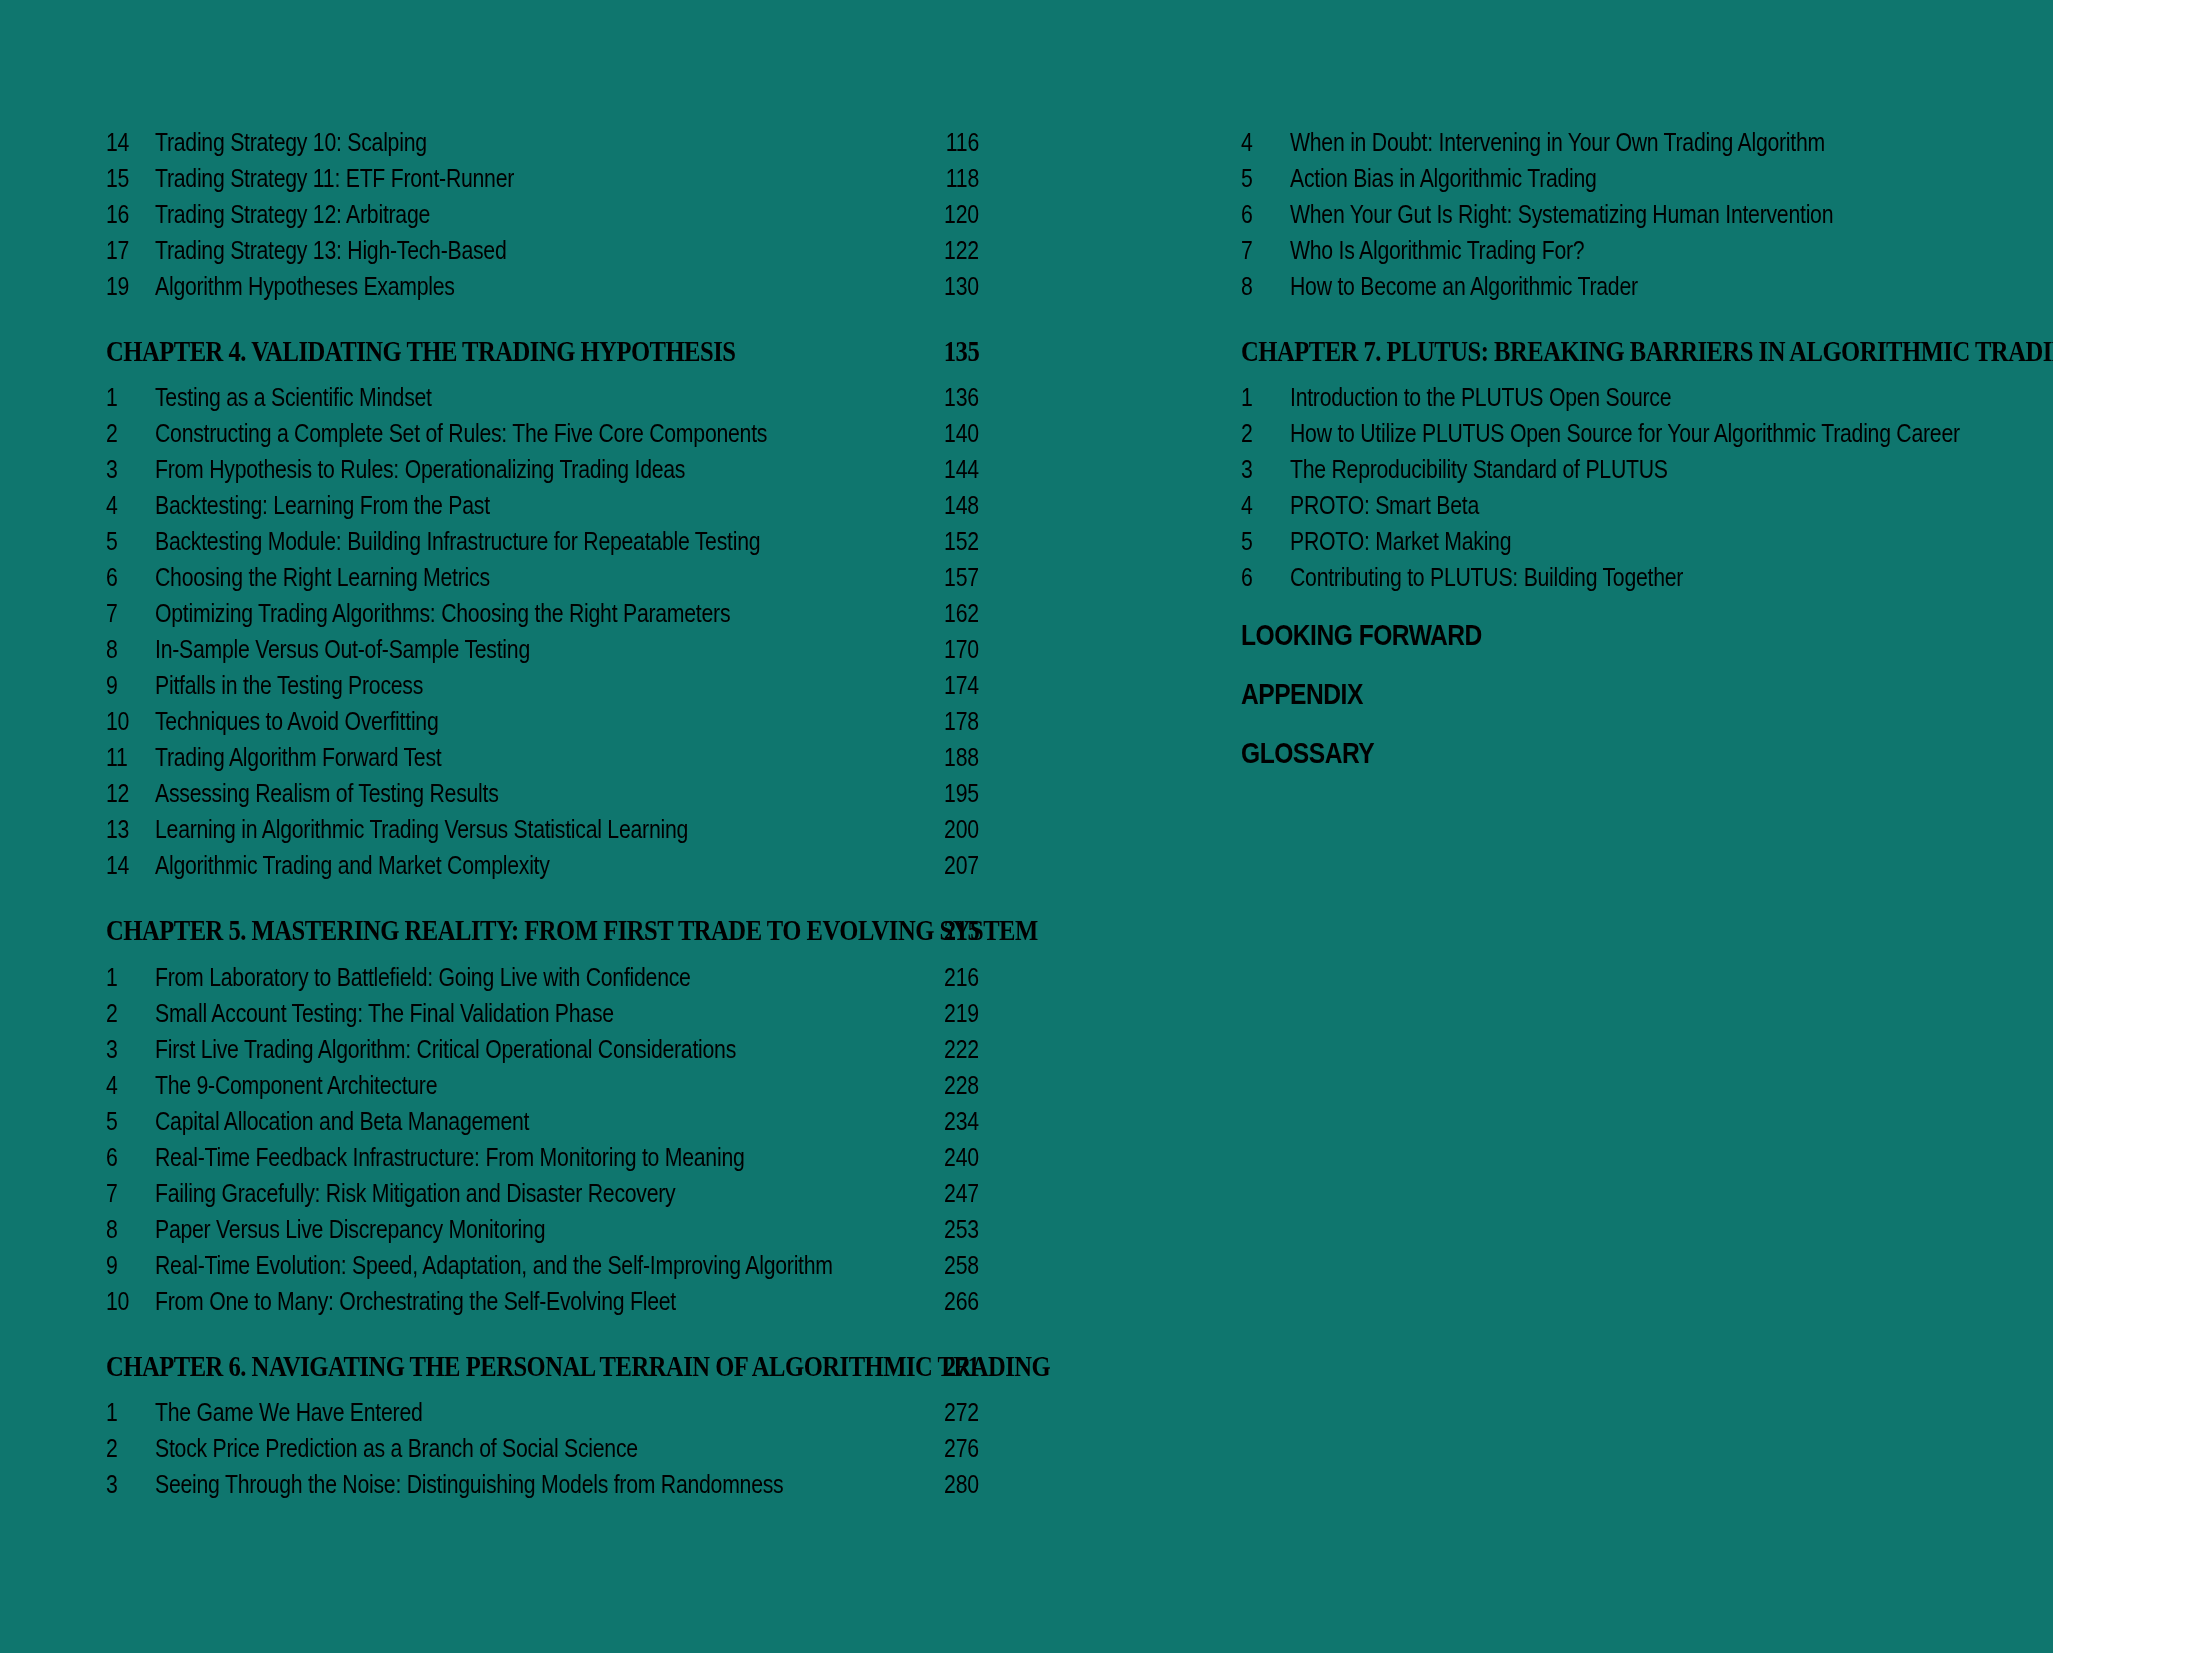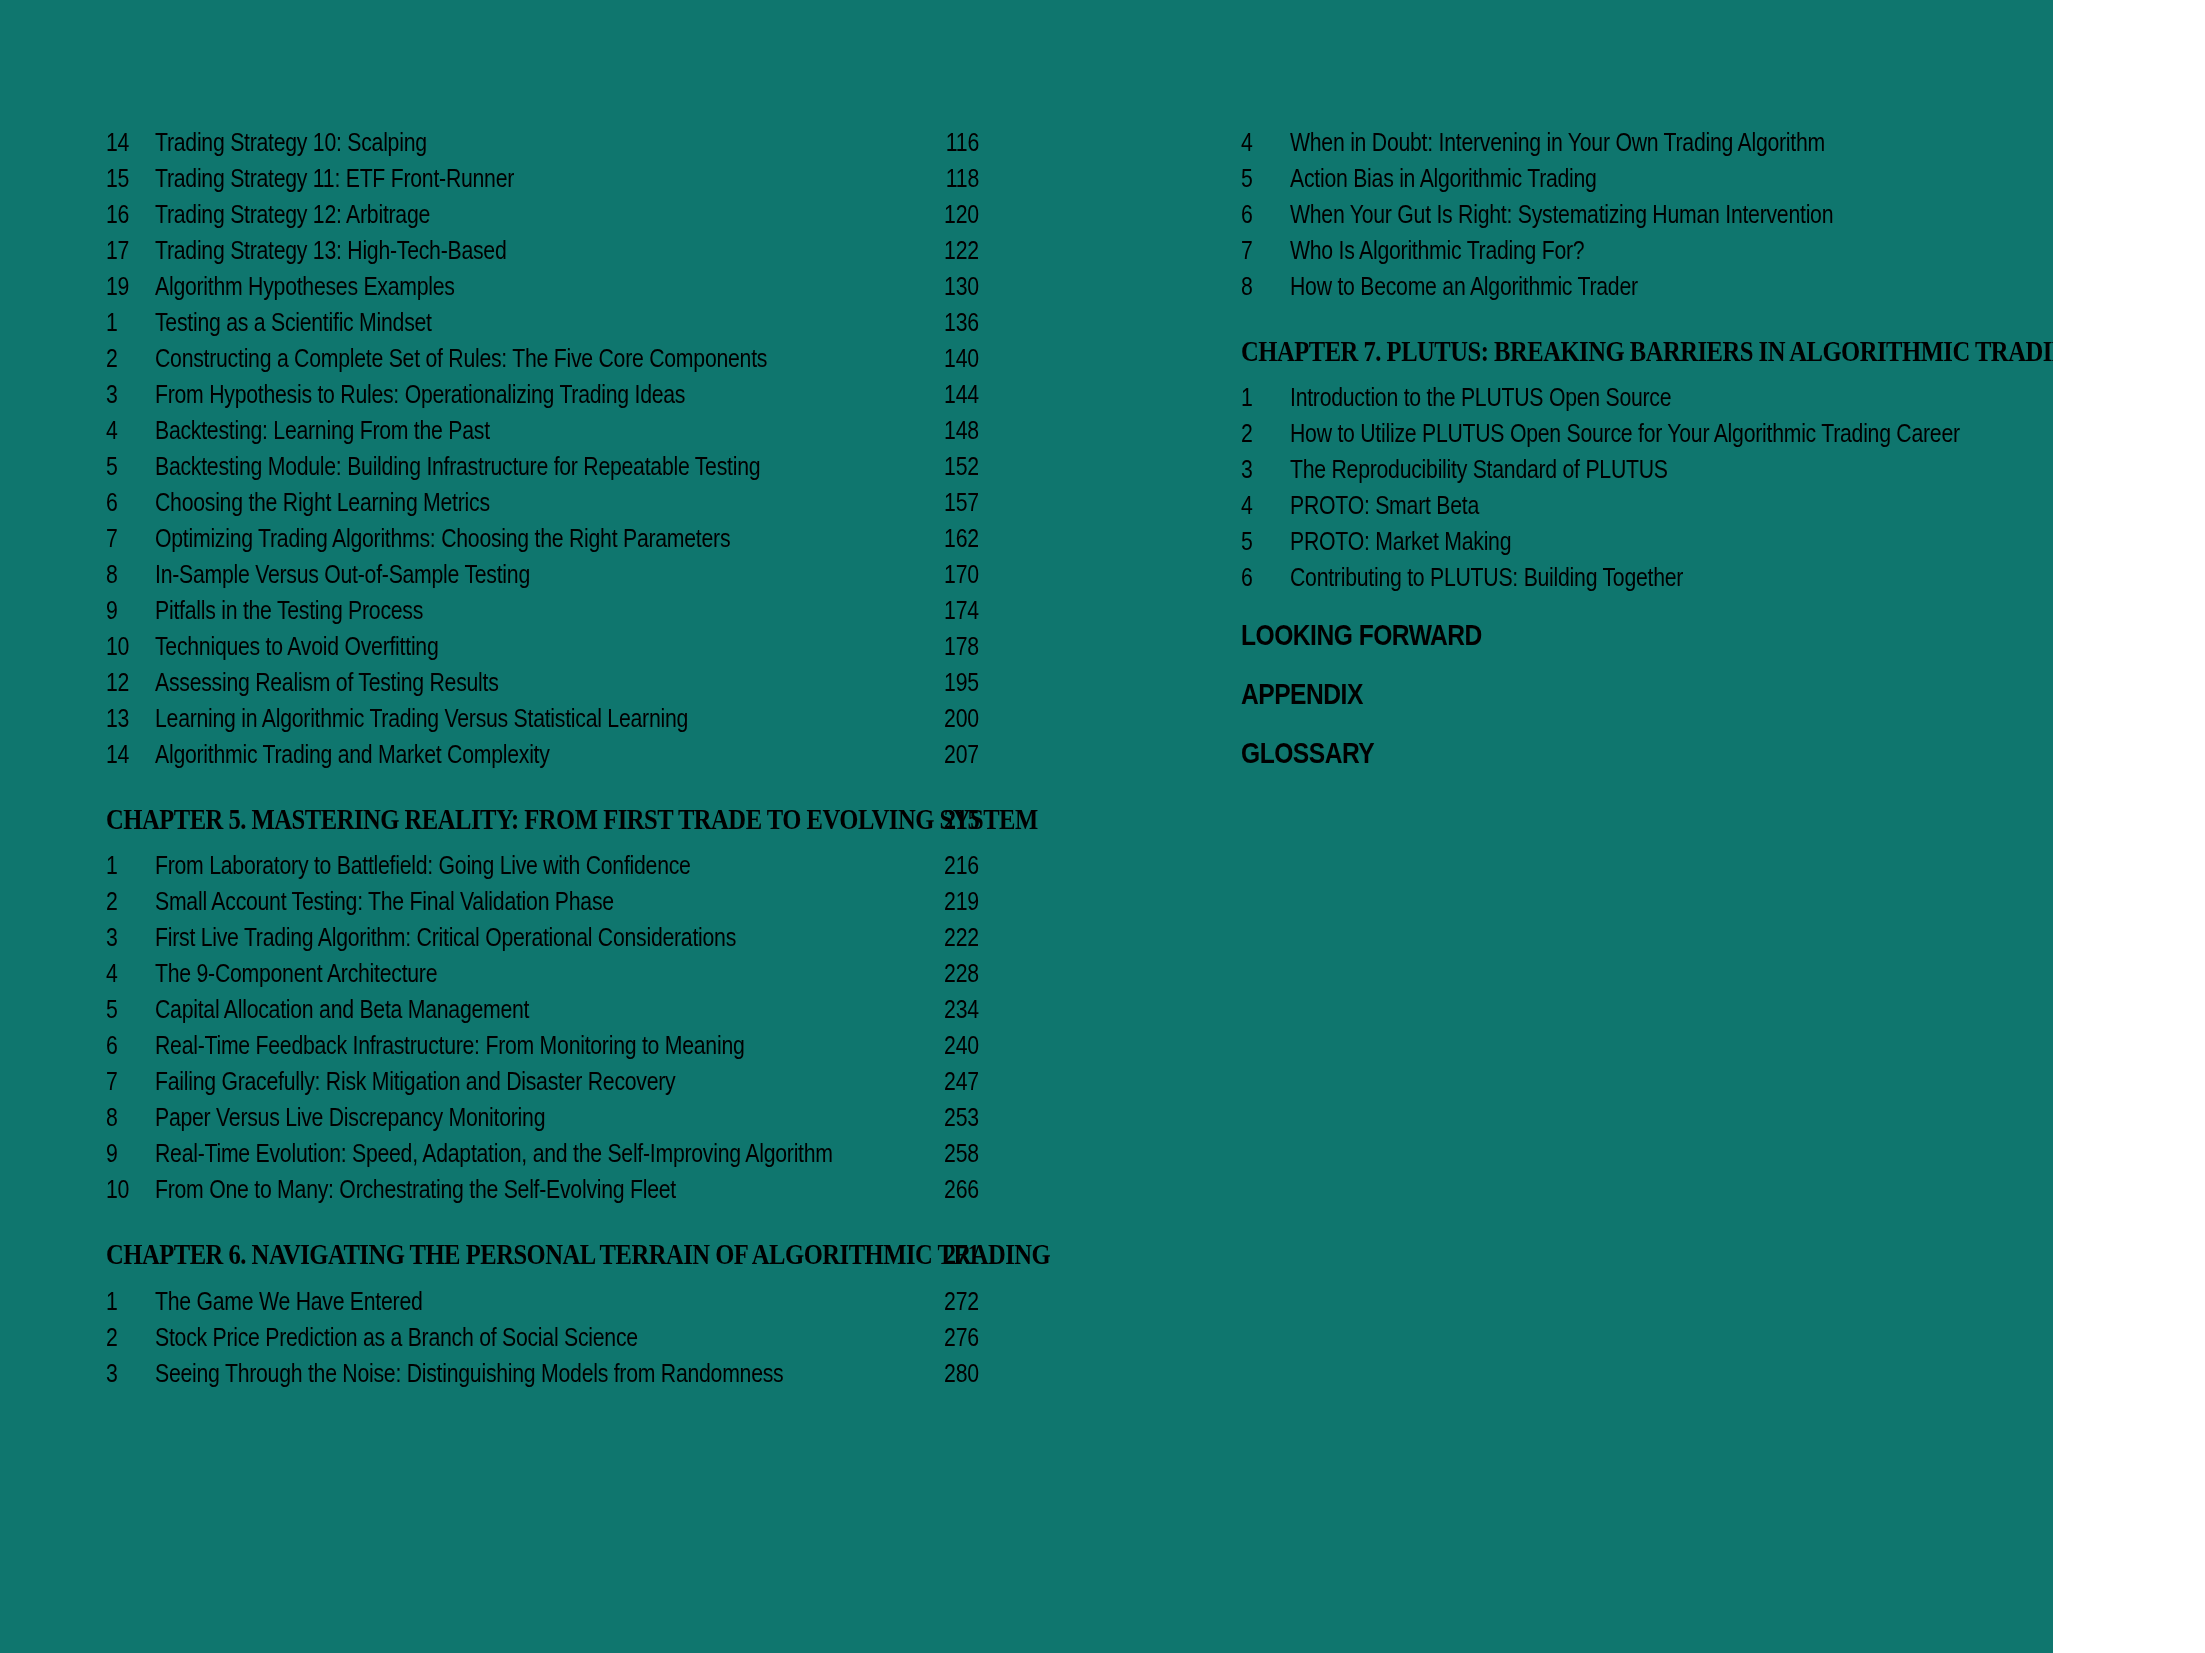--- a/index.html
+++ b/index.html
@@ -107,20 +107,24 @@
       <div class="row item">
     <span class="num">17</span>
     <span class="title">Trading Strategy 13: High-Tech-Based</span>
     <span class="page-num">122</span>
   </div>
       <div class="row item">
     <span class="num">19</span>
     <span class="title">Algorithm Hypotheses Examples</span>
     <span class="page-num">130</span>
   </div>
+      <div class="row chapter">
+    <span class="title">CHAPTER 4. VALIDATING THE TRADING HYPOTHESIS</span>
+    <span class="page-num">135</span>
+  </div>
       <div class="row item">
     <span class="num">1</span>
     <span class="title">Testing as a Scientific Mindset</span>
     <span class="page-num">136</span>
   </div>
       <div class="row item">
     <span class="num">2</span>
     <span class="title">Constructing a Complete Set of Rules: The Five Core Components</span>
     <span class="page-num">140</span>
   </div>
@@ -158,20 +162,25 @@
     <span class="num">9</span>
     <span class="title">Pitfalls in the Testing Process</span>
     <span class="page-num">174</span>
   </div>
       <div class="row item">
     <span class="num">10</span>
     <span class="title">Techniques to Avoid Overfitting</span>
     <span class="page-num">178</span>
   </div>
       <div class="row item">
+    <span class="num">11</span>
+    <span class="title">Trading Algorithm Forward Test</span>
+    <span class="page-num">188</span>
+  </div>
+      <div class="row item">
     <span class="num">12</span>
     <span class="title">Assessing Realism of Testing Results</span>
     <span class="page-num">195</span>
   </div>
       <div class="row item">
     <span class="num">13</span>
     <span class="title">Learning in Algorithmic Trading Versus Statistical Learning</span>
     <span class="page-num">200</span>
   </div>
       <div class="row item">

